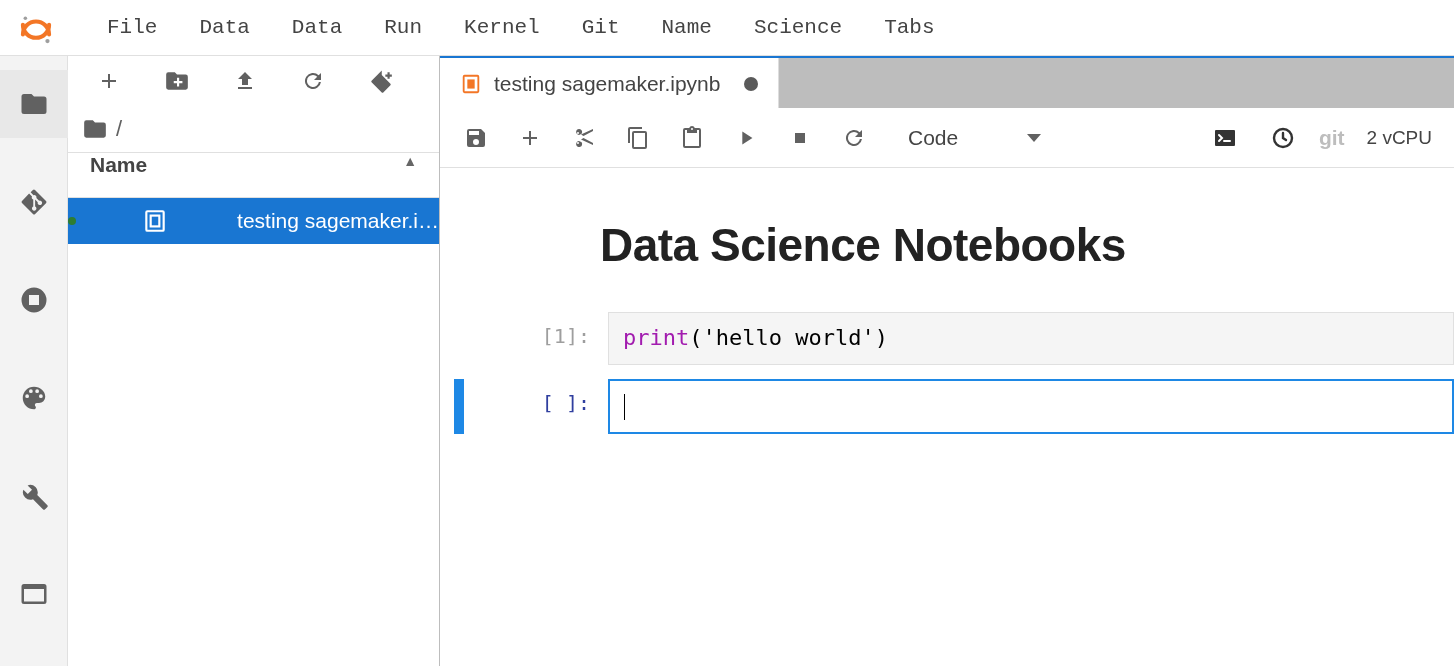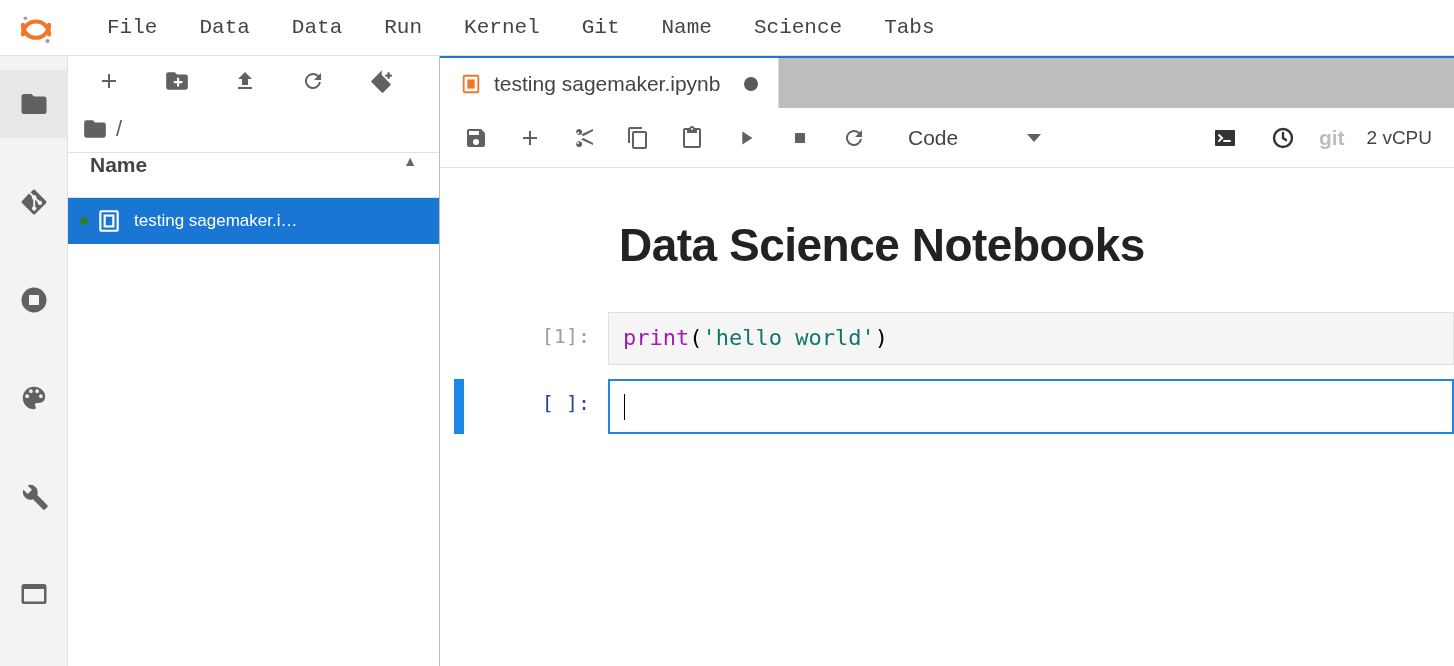--- a/index.html
+++ b/index.html
@@ -95,25 +95,26 @@
   border-bottom: 1px solid #e0e0e0;
   font-size: 21px;
   font-weight: 600;
   color: #444;
 }
 .fp-header .sort-arrow { font-size: 14px; color: #666; }
 .fp-list { flex: 1; overflow: auto; }
 .fp-row {
   height: 46px;
   display: flex; align-items: center;
-  padding: 0 12px;
-  font-size: 17px;
+  padding: 0 0;
+  font-size: 21px;
   cursor: pointer;
   white-space: nowrap;
   overflow: hidden;
+  justify-content: space-between;
 }
 .fp-row.selected {
   background: #1976d2;
   color: #fff;
 }
 .fp-row .status-dot {
   width: 8px; height: 8px; border-radius: 50%;
   background: #2e7d32;
   margin-right: 8px;
   flex-shrink: 0;
@@ -194,21 +195,20 @@
   padding: 50px 0 40px 0;
 }
 .md-cell {
   padding: 0 0 40px 160px;
 }
 .md-cell h1 {
   font-size: 46px;
   font-weight: 700;
   color: #222;
   letter-spacing: -0.5px;
-  margin-left: 19px;
 }
 .code-cell {
   display: flex;
   position: relative;
   margin-bottom: 14px;
 }
 .cell-bar {
   width: 10px;
   background: #1e88e5;
   margin-left: 14px;
@@ -232,21 +232,21 @@
   font-family: "SFMono-Regular", Menlo, Consolas, monospace;
   font-size: 22px;
   min-height: 46px;
   line-height: 1.4;
 }
 .code-box.active {
   background: #fff;
   border: 2px solid #1e88e5;
 }
 .tok-fn { color: #a21caf; }
-.tok-str { color: #0f766e; }
+.tok-str { color: #000000; }
 .tok-punc { color: #000; }
 .output-row {
   display: flex;
   margin-top: 8px;
 }
 .output-text {
   flex: 1;
   padding: 8px 14px;
   font-family: "SFMono-Regular", Menlo, Consolas, monospace;
   font-size: 22px;

